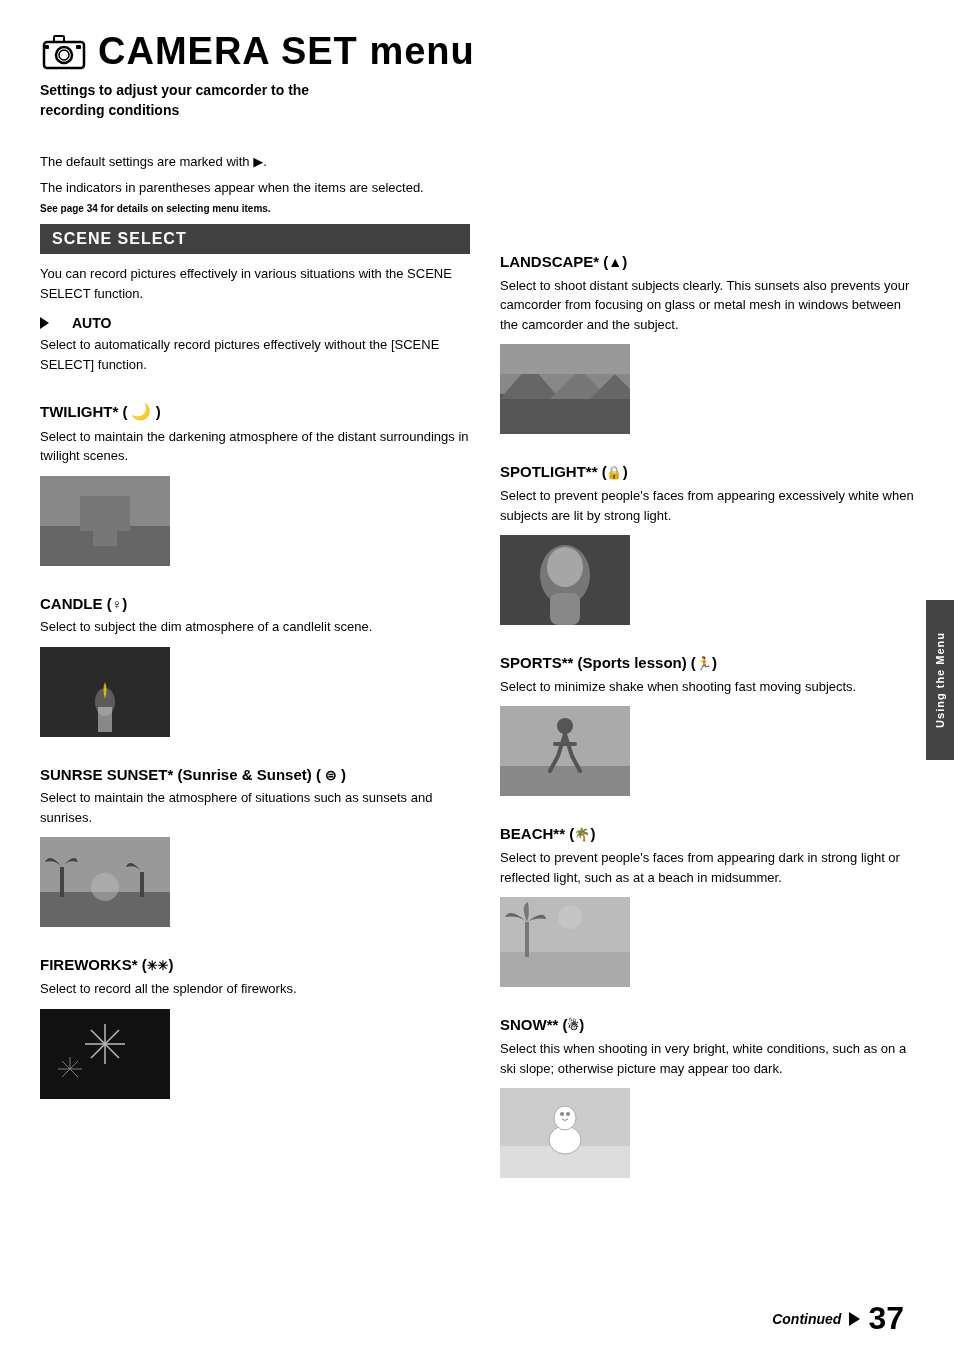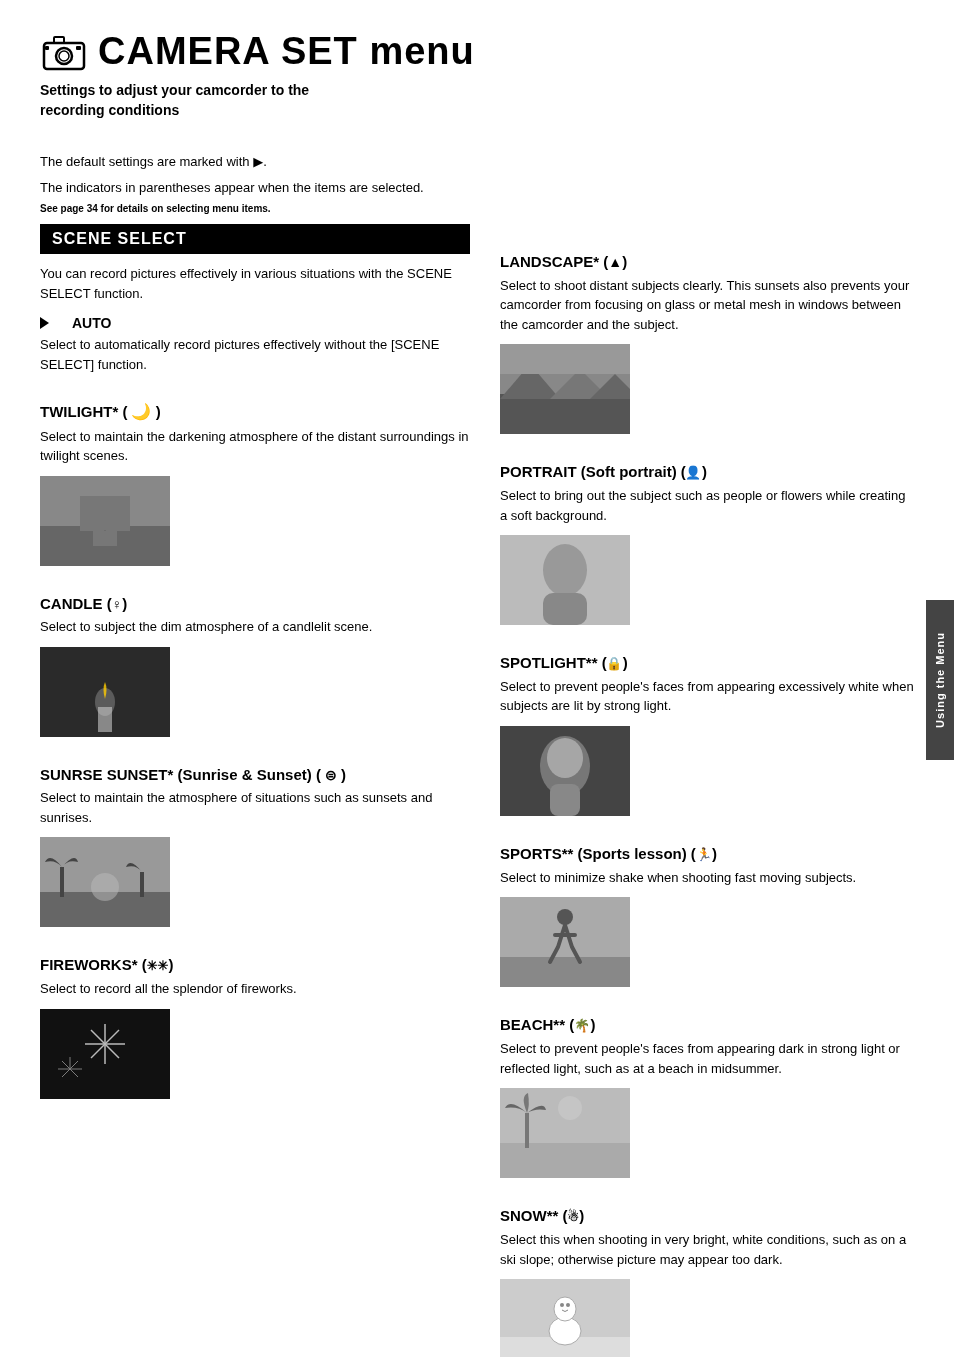--- a/index.html
+++ b/index.html
@@ -14,21 +14,20 @@
     }
     .page {
       width: 954px;
       min-height: 1357px;
       padding: 30px 40px 40px 40px;
       position: relative;
     }
     
     .page-title {
       display: flex;
-      align-items: center;
       gap: 10px;
       margin-bottom: 8px;
     }
     .camera-icon-box {
       width: 48px;
       height: 42px;
       display: flex;
       align-items: center;
       justify-content: center;
     }
@@ -61,21 +60,21 @@
     }
     .col-left {
       width: 430px;
       flex-shrink: 0;
     }
     .col-right {
       flex: 1;
     }
     
     .section-header {
-      background: #000000;
+      background: #404040;
       color: #fff;
       font-size: 16px;
       font-weight: 900;
       padding: 6px 12px;
       margin-bottom: 10px;
       letter-spacing: 1px;
       text-transform: uppercase;
     }
     .scene-intro {
       font-size: 13px;
@@ -344,32 +343,20 @@
 
             <path d="M0 55 L30 20 L60 55" fill="#666"></path>
             <path d="M50 55 L80 25 L110 55" fill="#777"></path>
             <path d="M90 55 L115 30 L130 45 L130 55" fill="#666"></path>
 
             <rect x="0" y="0" width="130" height="30" fill="#999"></rect>
           </svg>
         </div>
       </div>
 
-      <div class="scene-item">
-        <div class="scene-item-title">PORTRAIT (Soft portrait) (<span style="font-size:13px;">👤</span>)</div>
-        <div class="item-desc">Select to bring out the subject such as people or flowers while creating a soft background.</div>
-        <div class="scene-image portrait">
-          <svg width="130" height="90" viewBox="0 0 130 90">
-            <rect width="130" height="90" fill="#bbb"></rect>
-
-            <ellipse cx="65" cy="35" rx="22" ry="26" fill="#999"></ellipse>
-            <rect x="43" y="58" width="44" height="32" rx="10" fill="#888"></rect>
-          </svg>
-        </div>
-      </div>
 
       <div class="scene-item">
         <div class="scene-item-title">SPOTLIGHT** (<span style="font-size:13px;">🔒</span>)</div>
         <div class="item-desc">Select to prevent people's faces from appearing excessively white when subjects are lit by strong light.</div>
         <div class="scene-image spotlight">
           <svg width="130" height="90" viewBox="0 0 130 90">
             <rect width="130" height="90" fill="#444"></rect>
             <ellipse cx="65" cy="40" rx="25" ry="30" fill="#999" opacity="0.6"></ellipse>
             <ellipse cx="65" cy="32" rx="18" ry="20" fill="#bbb" opacity="0.7"></ellipse>
             <rect x="50" y="58" width="30" height="32" rx="8" fill="#888"></rect>

